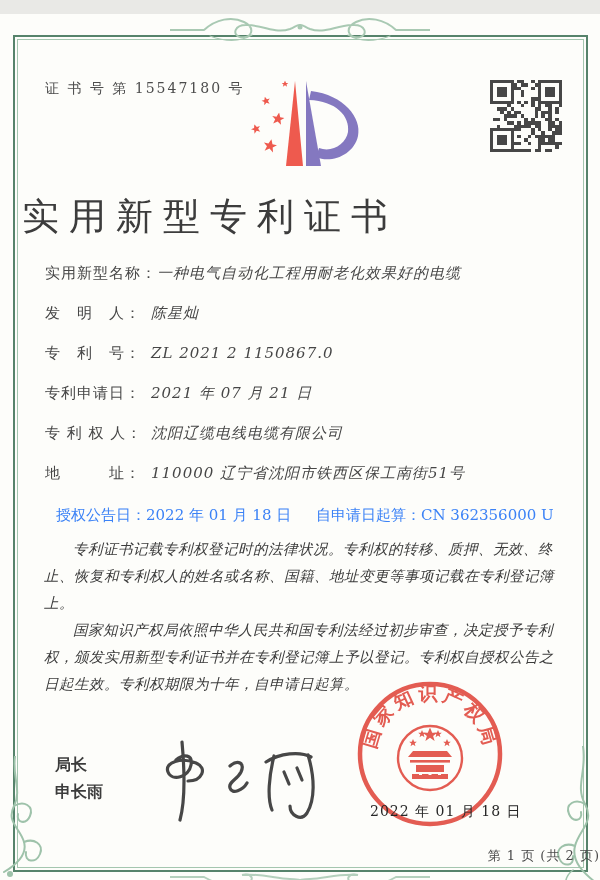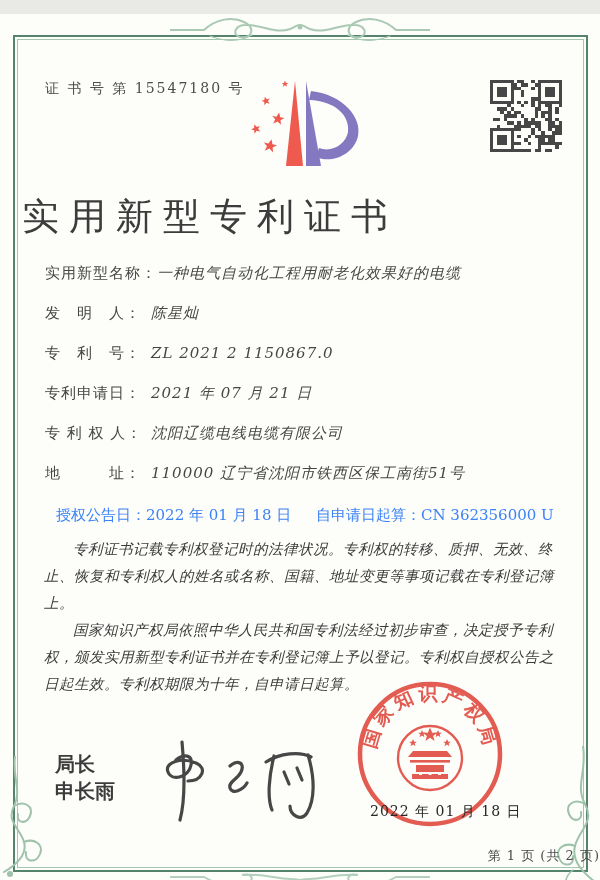--- a/index.html
+++ b/index.html
@@ -23,21 +23,21 @@
   .flabel{display:inline-block;min-width:106px;letter-spacing:1px;}
   .fvalue{letter-spacing:1px;font-style:italic;}
   .grant{position:absolute;left:56px;top:492px;width:515px;font-size:15px;color:#3b82f6;white-space:nowrap;}
   .grant .pair2{position:absolute;left:260px;top:0;}
   
   .paras{position:absolute;left:44px;top:522px;width:514px;font-size:14.5px;line-height:27px;
          color:#3b3b3b;font-style:italic;}
   .paras p{margin:0;text-indent:2em;letter-spacing:0.5px;}
   
   .officials{position:absolute;left:55px;top:737px;font-family:"DejaVu Sans","Liberation Sans",sans-serif;
-             font-size:20px;font-weight:600;color:#3c3c3c;line-height:27px;}
+             font-size:16px;font-weight:600;color:#3c3c3c;line-height:27px;}
   .signature{position:absolute;left:138px;top:722px;width:200px;height:95px;}
   .seal{position:absolute;left:352px;top:664px;width:156px;height:156px;opacity:0.88;}
   .seal-date{position:absolute;left:370px;top:789px;font-size:14px;color:#262626;letter-spacing:1px;z-index:5;}
   .page-footer{position:absolute;left:0;top:833px;width:100%;text-align:right;font-size:13px;
                color:#4a4a4a;letter-spacing:1px;}
   
   .orn{position:absolute;pointer-events:none;}
   .orn-top{left:170px;top:0px;}
   .orn-bottom{left:170px;top:857px;}
   .orn-bl{left:0px;top:742px;}

